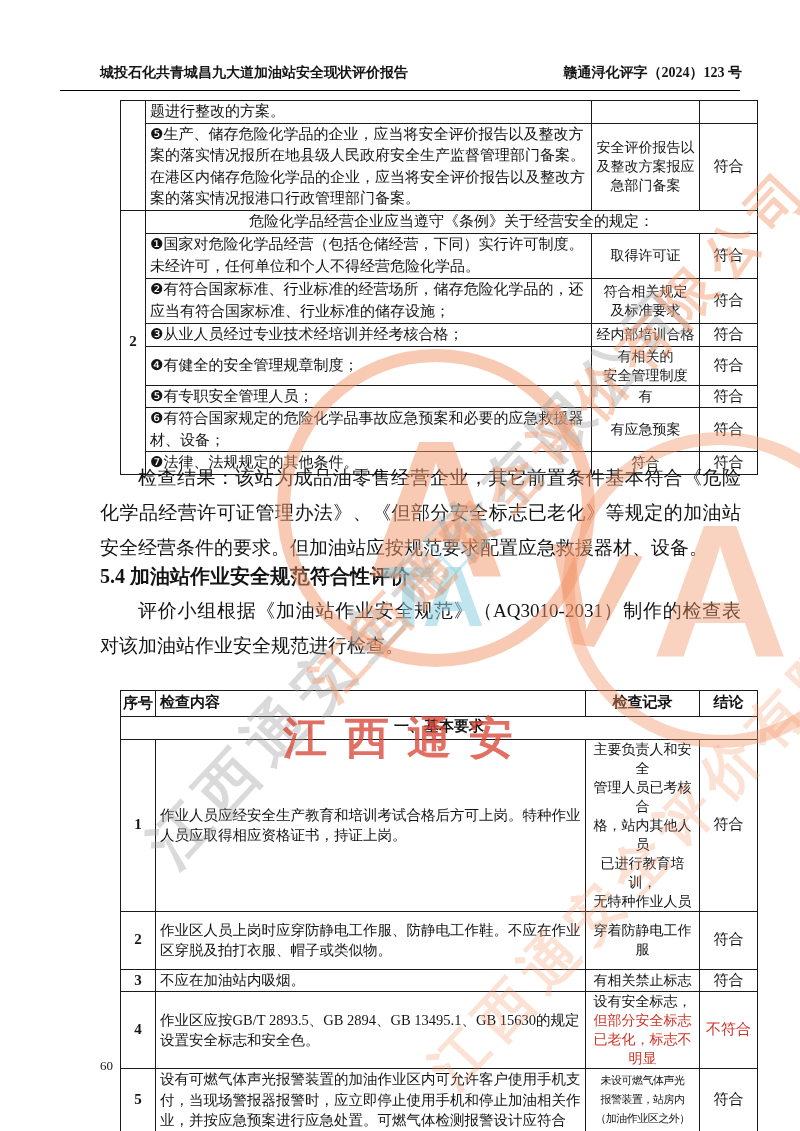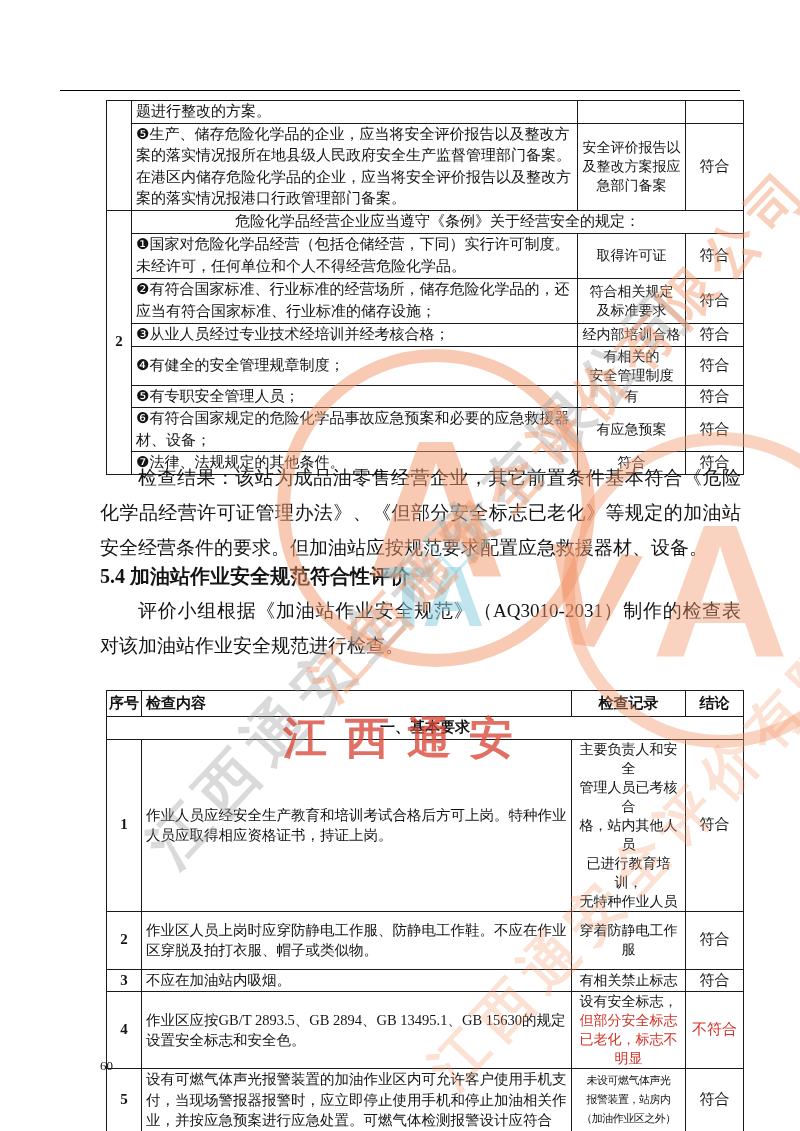--- a/index.html
+++ b/index.html
@@ -6,33 +6,33 @@
   .page{
     position:relative;width:800px;height:1131px;margin:0 auto;
     background:#ffffff;overflow:hidden;
     font-family:"Liberation Serif","DejaVu Serif",serif;color:#141414;
   }
   
   .hdr{position:absolute;left:100px;right:58px;top:64px;display:flex;
        justify-content:space-between;font-size:14px;font-weight:bold;z-index:1;}
   .hdr-rule{position:absolute;left:60px;right:60px;top:90px;border-top:1.5px solid #000;z-index:1;}
   
-  table.t{position:absolute;left:106px;width:637px;border-collapse:collapse;
+  table.t{position:absolute;left:120px;width:637px;border-collapse:collapse;
           table-layout:fixed;z-index:1;}
   #t1{top:100px;}
   #t2{top:690px;}
   .t td{border:1.4px solid #1a1a1a;padding:0 4px;font-size:15px;line-height:21.5px;
         vertical-align:middle;overflow:hidden;}
   .t .sn{text-align:center;font-weight:bold;padding:0;}
   .t .rec{text-align:center;font-size:14px;line-height:19px;padding:0 1px;}
   .t .con{text-align:center;font-size:15px;padding:0;}
   .ctr{text-align:center;}
   .prl{white-space:pre-line;}
   .red{color:#cf3126;}
-  .bold{font-weight:bold;}
+  .bold{font-weight:bold;font-family:Liberation Mono, monospace;}
   #t2 td.cnt{font-size:14.5px;line-height:20.5px;margin-left:27px;}
   #t2 .rec-sm{font-size:11px;letter-spacing:-0.5px;}
   
   .para{position:absolute;left:100px;width:641px;font-size:19px;line-height:35px;
         text-align:justify;z-index:1;}
   #p-result{top:456px;text-indent:38px;padding-top:4px;}
   #h54{position:absolute;left:100px;top:563px;font-size:20px;font-weight:bold;z-index:1;}
   #p-54{top:593px;text-indent:38px;}
   #caption{position:absolute;left:100px;width:641px;top:660px;text-align:center;
            font-weight:bold;font-size:17px;z-index:1;}
@@ -59,20 +59,24 @@
            transform:rotate(-47deg);line-height:1;}
   #diag-gray{left:138px;top:836px;font-size:60px;letter-spacing:10px;color:rgba(158,158,158,0.38);}
   #diag-s1{left:300px;top:672px;font-size:54px;letter-spacing:10px;color:rgba(242,150,105,0.45);}
   #diag-s2{left:420px;top:1060px;font-size:56px;letter-spacing:10px;color:rgba(242,150,105,0.28);}
 </style>
 </head>
 <body>
 
 <div class="page">
 
+  <div class="hdr">
+    <span>城投石化共青城昌九大道加油站安全现状评价报告</span>
+    <span>赣通浔化评字（2024）123 号</span>
+  </div>
   <div class="hdr-rule"></div>
 
   <table class="t" id="t1">
     <colgroup>
         <col style="width:25px">
         <col style="width:446px">
         <col style="width:108px">
         <col style="width:58px">
       </colgroup>
     <tbody>

